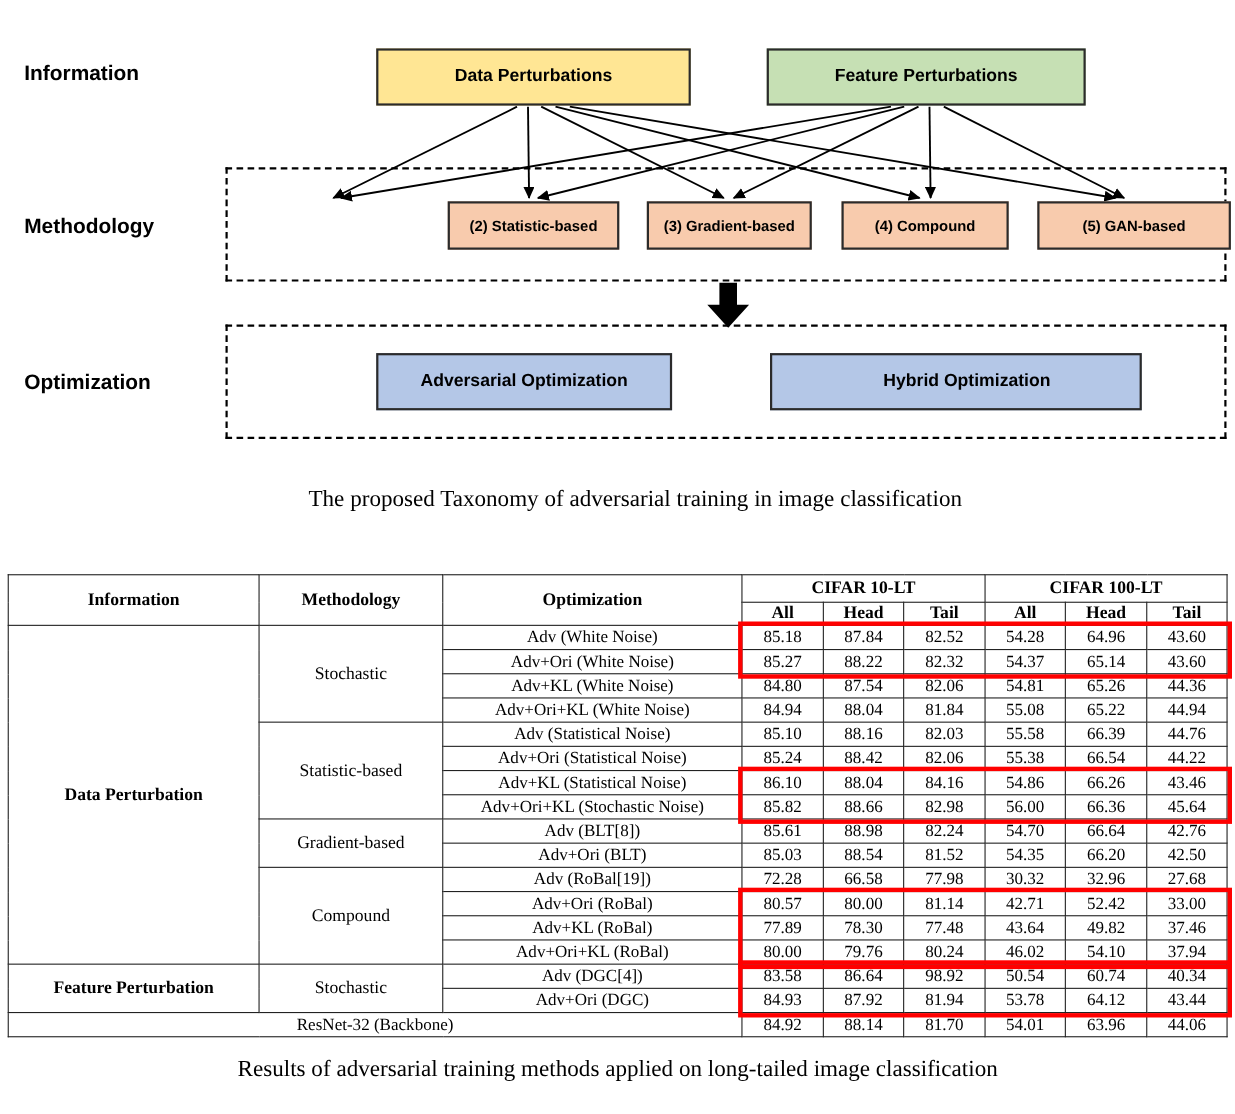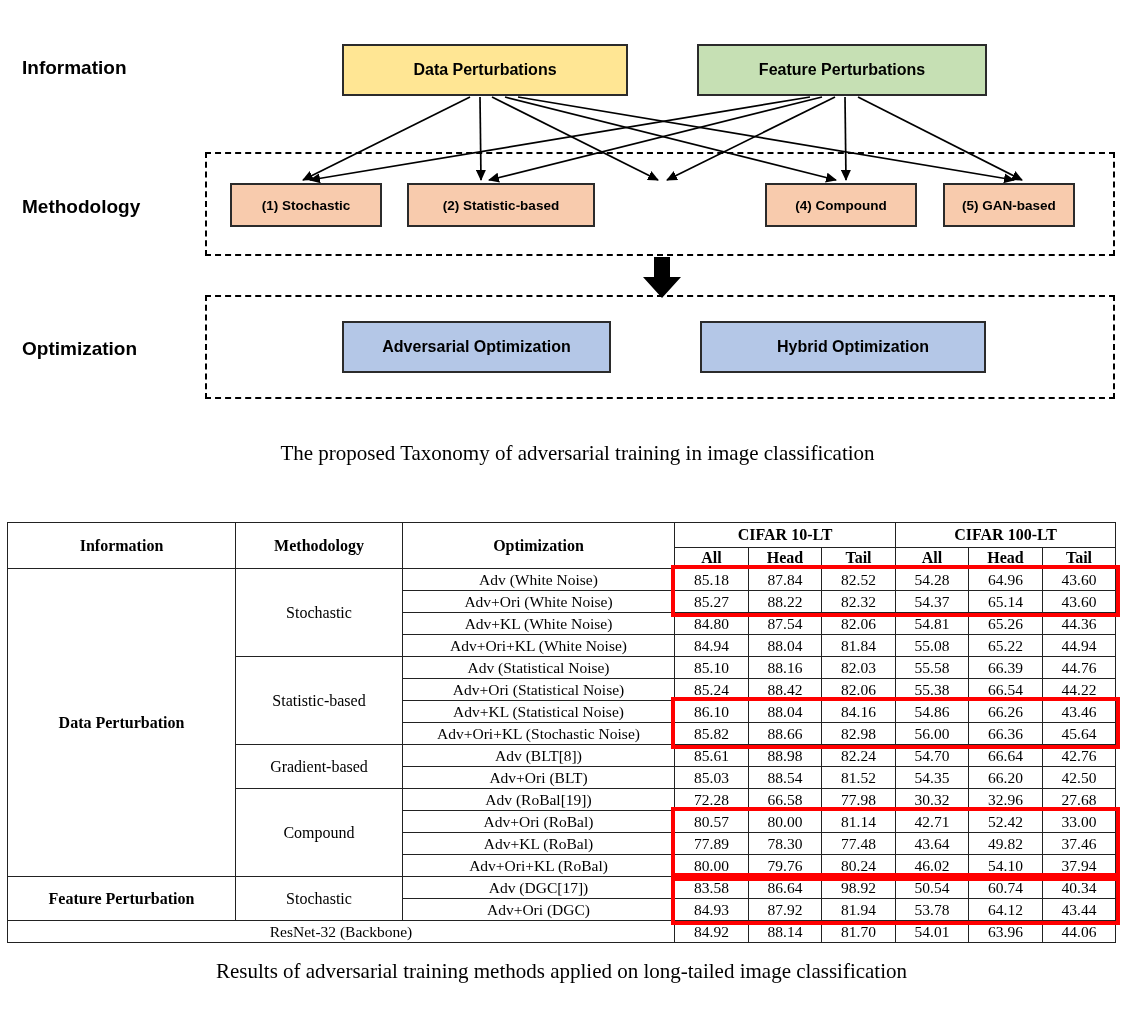--- a/index.html
+++ b/index.html
@@ -10,27 +10,27 @@
   .diagram{position:relative;width:1123px;height:478px;}
   .arrows{position:absolute;left:0;top:0;pointer-events:none;z-index:2;}
   .rowlabel{position:absolute;left:22px;font-weight:bold;font-size:19px;z-index:3;}
   .node{position:absolute;display:flex;align-items:center;justify-content:center;
         border:2px solid #2b2b2b;font-weight:bold;text-align:center;z-index:3;box-sizing:border-box;}
   .info-node{height:52px;font-size:16px;}
   .n-data{left:342px;top:44px;width:286px;background:var(--data_node);}
   .n-feature{left:697px;top:44px;width:290px;background:var(--feature_node);}
   .meth-node{top:183px;height:44px;font-size:13.5px;background:var(--method_node);}
   .m1{left:230px;width:152px;}
-  .m2{left:407px;width:188px;}
+  .m2{left:407px;width:156px;}
   .m3{left:588px;width:150px;}
   .m4{left:765px;width:152px;}
-  .m5{left:943px;width:132px;}
+  .m5{left:943px;width:176px;}
   .opt-node{top:321px;height:52px;font-size:16px;background:var(--optimization_node);}
   .o1{left:342px;width:269px;}
-  .o2{left:700px;width:286px;padding-left:20px;}
+  .o2{left:700px;width:338px;padding-left:20px;}
   .dashed{position:absolute;border:2.5px dashed #000;box-sizing:border-box;z-index:1;}
   .meth-rect{left:205px;top:152px;width:910px;height:104px;}
   .opt-rect{left:205px;top:295px;width:910px;height:104px;}
   .caption{position:absolute;left:16px;width:100%;text-align:center;
            font-family:"Liberation Serif",serif;font-size:21px;}
   .diagram-caption{top:441px;}
 
   
   .table-wrap{position:relative;margin:44px 7px 0 7px;}
   table{border-collapse:collapse;table-layout:fixed;width:1108px;
@@ -77,22 +77,22 @@
     </svg>
 
     <div class="rowlabel" style="top:57px">Information</div>
     <div class="rowlabel" style="top:196px">Methodology</div>
     <div class="rowlabel" style="top:338px">Optimization</div>
 
     <div class="node info-node n-data">Data Perturbations</div>
     <div class="node info-node n-feature">Feature Perturbations</div>
 
     <div class="dashed meth-rect"></div>
-    <div class="node meth-node m1">(1) Stochastic</div>
     <div class="node meth-node m2">(2) Statistic-based</div>
+    <div class="node meth-node m3">(3) Gradient-based</div>
     <div class="node meth-node m4">(4) Compound</div>
     <div class="node meth-node m5">(5) GAN-based</div>
 
     <div class="dashed opt-rect"></div>
     <div class="node opt-node o1">Adversarial Optimization</div>
     <div class="node opt-node o2">Hybrid Optimization</div>
 
     <div class="caption diagram-caption">The proposed Taxonomy of adversarial training in image classification</div>
   </div>
 
@@ -254,21 +254,21 @@
             <td class="val">80.00</td>
             <td class="val">79.76</td>
             <td class="val">80.24</td>
             <td class="val">46.02</td>
             <td class="val">54.10</td>
             <td class="val">37.94</td>
           </tr>
           <tr>
             <td class="info" rowspan="2">Feature Perturbation</td>
             <td class="meth" rowspan="2">Stochastic</td>
-            <td class="opt">Adv (DGC[17])</td>
+            <td class="opt">Adv (DGC[4])</td>
             <td class="val">83.58</td>
             <td class="val">86.64</td>
             <td class="val">98.92</td>
             <td class="val">50.54</td>
             <td class="val">60.74</td>
             <td class="val">40.34</td>
           </tr>
           <tr>
             <td class="opt">Adv+Ori (DGC)</td>
             <td class="val">84.93</td>

